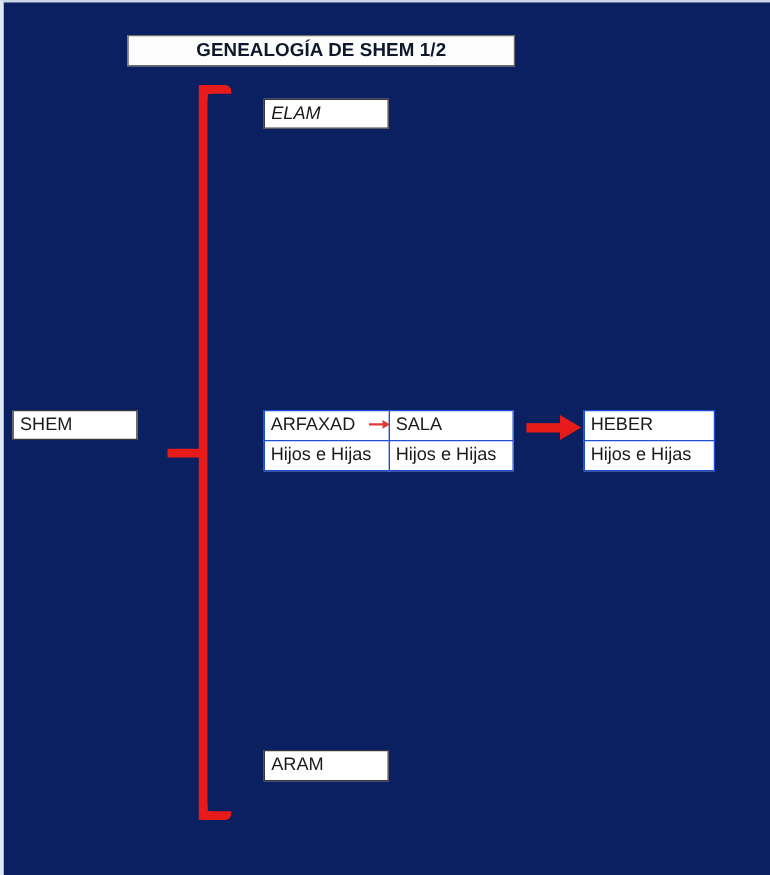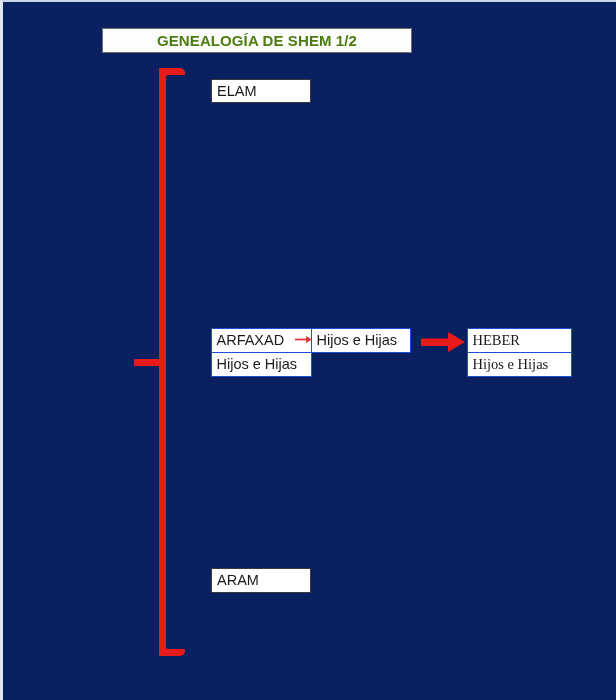--- a/index.html
+++ b/index.html
@@ -42,21 +42,21 @@
     width: 310px;
     height: 25px;
     background: #fdfdfd;
     border: 1px solid #6f6f6f;
     box-sizing: border-box;
     display: flex;
     align-items: center;
     justify-content: center;
     font-size: 15px;
     font-weight: bold;
-    color: #4d7c0f;
+    color: #0f172a;
     letter-spacing: 0.1px;
   }
 
   
   .bracket-stem {
     position: absolute;
     left: 156px;
     top: 66px;
     width: 7px;
     height: 588px;
@@ -144,21 +144,20 @@
   }
 
   
   #heber-table {
     left: 464px;
     top: 326px;
     width: 108px;
     height: 48px;
     grid-template-columns: 104px;
     grid-template-rows: 24px 24px;
-    font-family: Liberation Serif, serif;
   }
 
   
   #aram-children-table {
     left: 308px;
     top: 571px;
     width: 99px;
     height: 100px;
     grid-template-columns: 99px;
     grid-template-rows: 25px 25px 25px 25px;
@@ -189,42 +188,44 @@
 
   <div>
     <div class="bracket-stem"></div>
     <div class="bracket-corner-top"></div>
     <div class="bracket-arm top"></div>
     <div class="bracket-corner-bottom"></div>
     <div class="bracket-arm bottom"></div>
     <div class="bracket-tick"></div>
   </div>
 
-
-  <div class="box" style="left:208px; top:77px; width:100px; height:24px;">ELAM</div>
+  <div class="box" style="left:7px; top:326px; width:100px; height:24px;">SHEM</div>
+
+  <div class="box" style="left:208px; top:77px; width:100px; height:24px;font-style:italic;">ELAM</div>
 
 
   <div class="tbl" id="arfaxad-sala-table">
     <div class="cell">ARFAXAD</div>
+    <div class="cell">SALA</div>
     <div class="cell">Hijos e Hijas</div>
     <div class="cell">Hijos e Hijas</div>
   </div>
 
   <svg class="arrow-small" viewBox="0 0 17 13">
     <line x1="0" y1="6.5" x2="14" y2="6.5" stroke="#e03a3a" stroke-width="1.8"></line>
     <polygon points="17,6.5 11,3 11,10" fill="#e03a3a"></polygon>
   </svg>
 
   <div class="tbl" id="heber-table">
     <div class="cell">HEBER</div>
     <div class="cell">Hijos e Hijas</div>
   </div>
 
   <svg class="arrow-big" viewBox="0 0 44 22">
     <rect x="0" y="7.5" width="30" height="7.5" fill="#e81b1b"></rect>
     <polygon points="44,11 27,1 27,21" fill="#e81b1b"></polygon>
   </svg>
 
 
-  <div class="box" style="left:208px; top:566px; width:100px; height:25px;">ARAM</div>
+  <div class="box" style="left:208px; top:598px; width:100px; height:25px;">ARAM</div>
 
 
 </div>
 
 </body></html>

